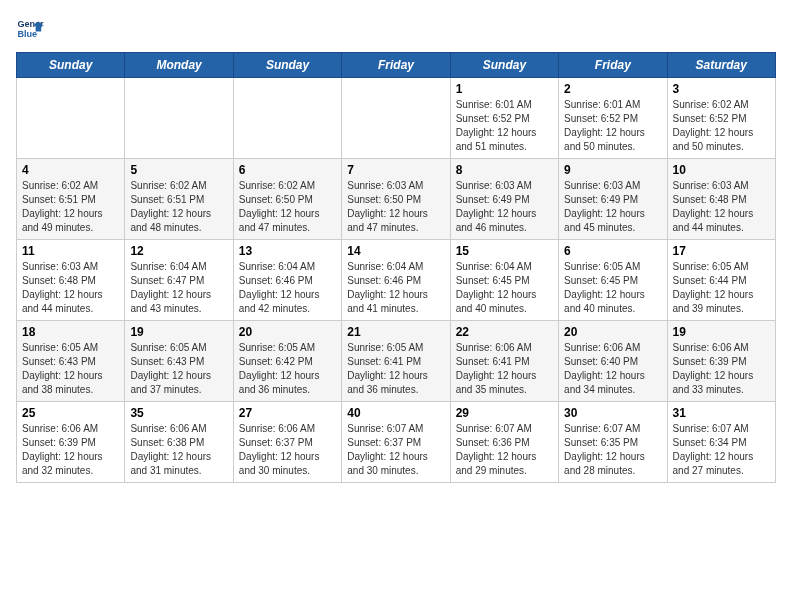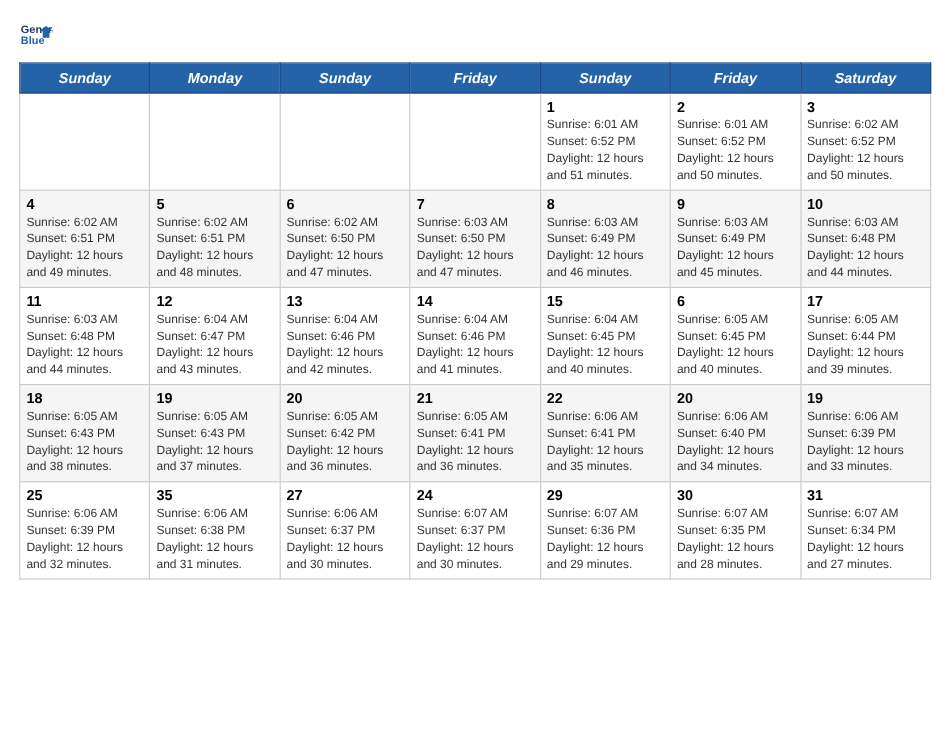--- a/index.html
+++ b/index.html
@@ -305,21 +305,21 @@
 and 31 minutes.</div>
         </td>
         <td>
           <span class="day-number">27</span>
           <div class="day-info" style="white-space: pre-line;">Sunrise: 6:06 AM
 Sunset: 6:37 PM
 Daylight: 12 hours
 and 30 minutes.</div>
         </td>
         <td>
-          <span class="day-number">24</span>
+          <span class="day-number">40</span>
           <div class="day-info" style="white-space: pre-line;">Sunrise: 6:07 AM
 Sunset: 6:37 PM
 Daylight: 12 hours
 and 30 minutes.</div>
         </td>
         <td>
           <span class="day-number">29</span>
           <div class="day-info" style="white-space: pre-line;">Sunrise: 6:07 AM
 Sunset: 6:36 PM
 Daylight: 12 hours

